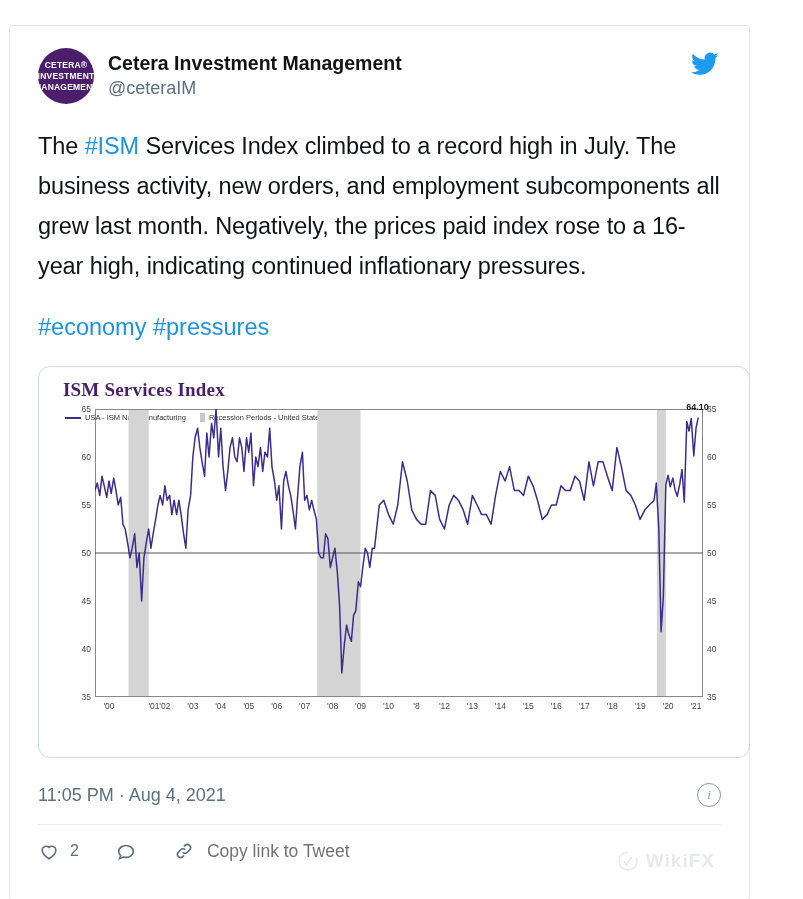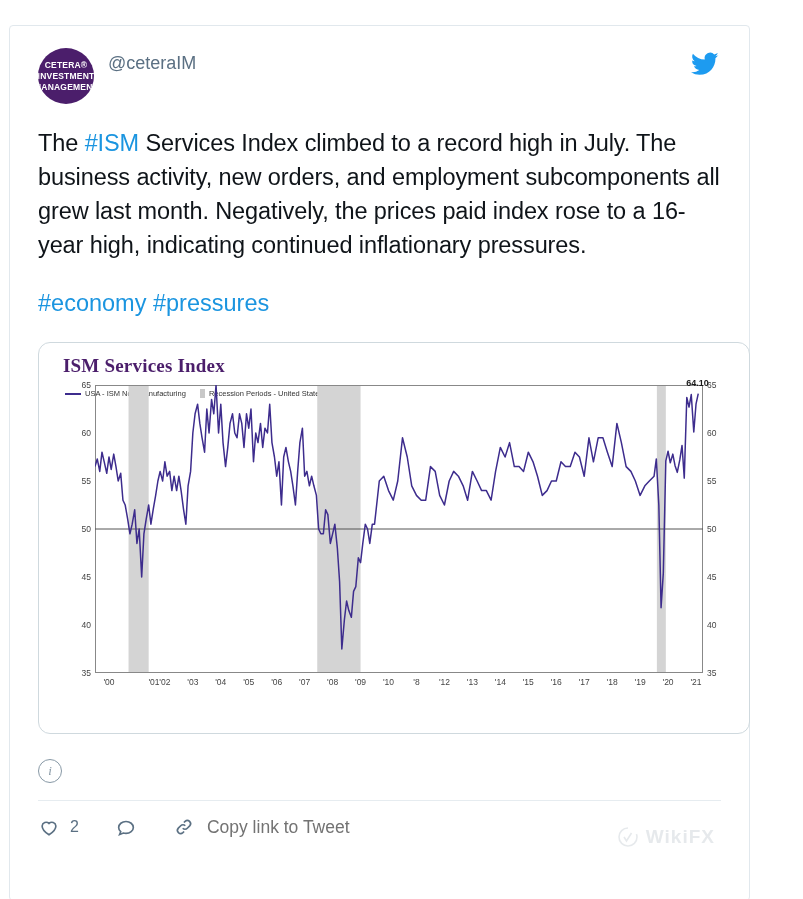--- a/index.html
+++ b/index.html
@@ -69,21 +69,21 @@
   .twitter-bird {
     position: absolute;
     right: 0;
     top: 2px;
     width: 32px;
     height: 28px;
   }
   .tweet-text {
     margin-top: 16px;
     font-size: 23.5px;
-    line-height: 34px;
+    line-height: 40px;
     color: #0f1419;
     letter-spacing: -0.1px;
   }
   .hashtag { color: #1b95e0; }
   .tags-line {
     margin-top: 26px;
     font-size: 23.5px;
     line-height: 30px;
     color: #1b95e0;
   }
@@ -225,20 +225,21 @@
 
 <div class="tweet-card">
 
   <div class="tweet-header">
     <div class="avatar">
       <span>CETERA®</span>
       <span>INVESTMENT</span>
       <span>MANAGEMENT</span>
     </div>
     <div class="name-block">
+      <div class="display-name">Cetera Investment Management</div>
       <div class="handle">@ceteraIM</div>
     </div>
     <div class="twitter-bird">
       <svg viewBox="0 0 24 24" width="32" height="28" aria-hidden="true">
         <path fill="#1d9bf0" d="M23.64 4.57a9.6 9.6 0 0 1-2.75.75 4.8 4.8 0 0 0 2.1-2.65 9.6 9.6 0 0 1-3.04 1.16 4.78 4.78 0 0 0-8.15 4.36A13.57 13.57 0 0 1 1.64 3.16a4.78 4.78 0 0 0 1.48 6.38 4.73 4.73 0 0 1-2.17-.6v.06a4.78 4.78 0 0 0 3.84 4.69 4.8 4.8 0 0 1-2.16.08 4.79 4.79 0 0 0 4.47 3.32A9.6 9.6 0 0 1 0 19.07a13.53 13.53 0 0 0 7.33 2.15c8.8 0 13.61-7.29 13.61-13.61l-.02-.62a9.7 9.7 0 0 0 2.39-2.47z"></path>
       </svg>
     </div>
   </div>
 
   <div class="tweet-text">
@@ -308,20 +309,21 @@
         <div class="xtick" style="left: 573.149px;">'18</div>
         <div class="xtick" style="left: 601.103px;">'19</div>
         <div class="xtick" style="left: 629.057px;">'20</div>
         <div class="xtick" style="left: 657.011px;">'21</div>
         <div class="value-label" style="left: 647.248px; top: 34.64px;">64.10</div>
       </div>
 
   </div>
 
   <div class="timestamp-row">
+    <div class="timestamp">11:05 PM · Aug 4, 2021</div>
     <div class="info-icon">i</div>
   </div>
 
   <div class="divider"></div>
 
   <div class="actions">
     <div class="action">
       <svg width="22" height="22" viewBox="0 0 24 24" aria-hidden="true">
         <path fill="none" stroke="#5b7083" stroke-width="1.8" d="M12 20.5s-7.5-4.7-7.5-9.6A4.4 4.4 0 0 1 12 8.2a4.4 4.4 0 0 1 7.5 2.7c0 4.9-7.5 9.6-7.5 9.6z"></path>
       </svg>

